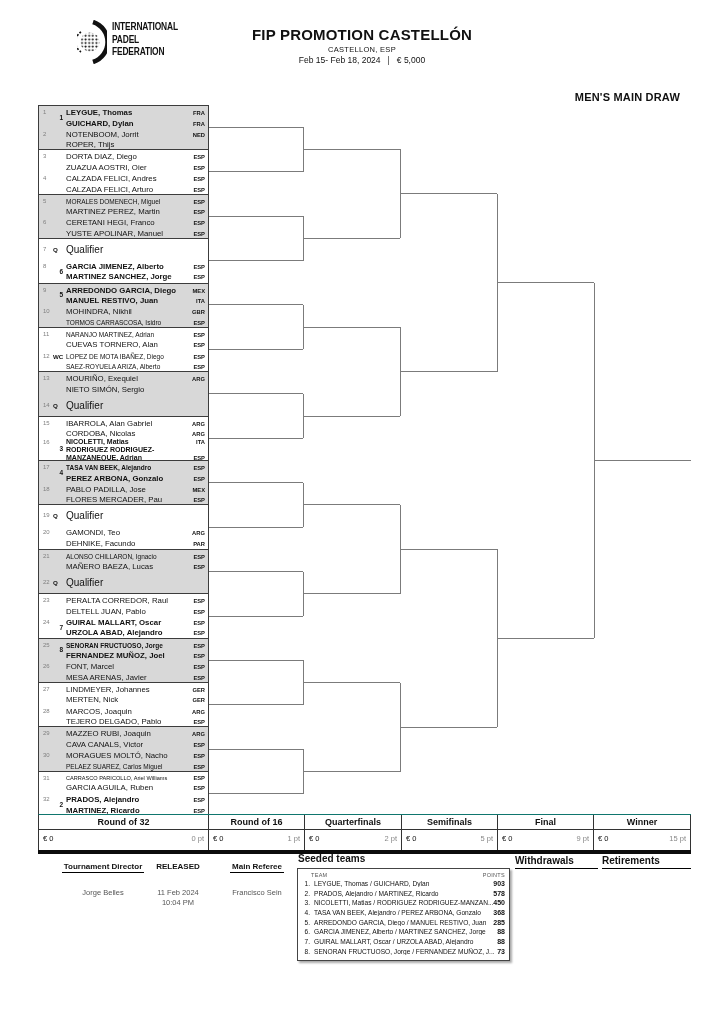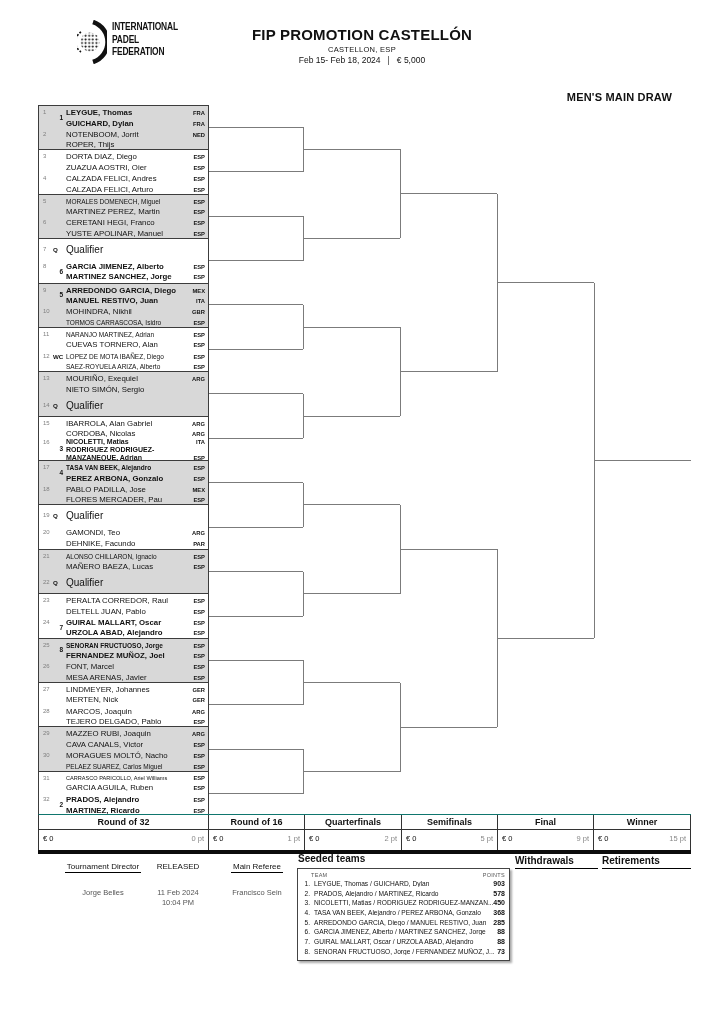--- a/index.html
+++ b/index.html
@@ -7,21 +7,21 @@
         font-family:"Liberation Sans", sans-serif;color:#111;}
 
   
   .logo{position:absolute;left:77px;top:20px;display:flex;gap:5px;}
   .logo-text{font-weight:700;font-size:10.5px;line-height:12.6px;letter-spacing:-.2px;
              transform:scaleX(.8);transform-origin:left top;white-space:nowrap;}
   .title{position:absolute;left:0;right:0;top:26px;text-align:center;font-size:15px;font-weight:700;letter-spacing:.2px;}
   .subtitle{position:absolute;left:0;right:0;top:45px;text-align:center;font-size:7.5px;letter-spacing:.3px;}
   .dateline{position:absolute;left:0;right:0;top:55px;text-align:center;font-size:8.5px;}
   .dateline .sep{margin:0 7px;color:#333;}
-  .drawlabel{position:absolute;right:52px;top:91px;font-size:11px;font-weight:700;letter-spacing:.2px;}
+  .drawlabel{position:absolute;right:44px;top:91px;font-size:11px;font-weight:700;letter-spacing:.2px;}
 
   
   .bracket{position:absolute;left:38px;top:105px;width:653px;height:711px;}
   .draw-table{position:absolute;left:0;top:0;width:171px;height:711px;border:1px solid #3c3c3c;
               box-sizing:border-box;display:flex;flex-direction:column;background:#fff;}
   .pair{flex:1 1 0;border-bottom:1px solid #3c3c3c;box-sizing:border-box;display:flex;flex-direction:column;min-height:0;}
   .pair:last-child{border-bottom:none;}
   .pair.shaded{background:#d8d8d8;}
   .entry{flex:1 1 0;display:flex;position:relative;padding-top:2px;box-sizing:border-box;min-height:0;}
   .entry.center{align-items:center;padding-top:0;}
@@ -45,21 +45,21 @@
   .prize{position:absolute;left:38px;top:814px;width:653px;border-top:1px solid #0f766e;border-left:1px solid #333;
          display:grid;grid-template-columns:170px 96px 97px 96px 96px 97px;box-sizing:border-box;background:#fff;}
   .pcol{border-right:1px solid #333;box-sizing:border-box;}
   .phead{font-size:9px;font-weight:700;text-align:center;padding:2px 0 2px;border-bottom:1px solid #333;}
   .pval{display:flex;justify-content:space-between;font-size:7.5px;padding:4px 4px 9px 4px;}
   .pval .pts{color:#888;}
   .bar{position:absolute;left:38px;top:850px;width:653px;height:4px;background:#0c0c0c;}
 
   
   .fblock{position:absolute;text-align:center;}
-  .fhead{display:inline-block;font-size:8px;font-weight:400;padding:0 2px 1px;border-bottom:1.5px solid #000;}
+  .fhead{display:inline-block;font-size:8px;font-weight:700;padding:0 2px 1px;border-bottom:1.5px solid #000;}
   .fhead.nolabel-line{border-bottom:none;}
   .fval{font-size:7.5px;color:#555;margin-top:15px;line-height:10px;}
   .stlabel{position:absolute;left:298px;top:853px;font-size:10px;font-weight:700;}
   .steams{position:absolute;left:297px;top:868px;width:213px;border:1px solid #444;background:#fff;
           box-shadow:2px 2px 2px #aaa;box-sizing:border-box;padding-bottom:2px;}
   .st-head{display:flex;justify-content:space-between;font-size:5.5px;color:#555;letter-spacing:.3px;
            padding:3px 4px 2px 13px;}
   .st-row{display:flex;align-items:baseline;padding:0 4px 0 3px;height:9.7px;}
   .st-num{flex:none;width:9px;text-align:right;margin-right:4px;font-size:6.6px;}
   .st-team{flex:1 1 auto;font-size:6.6px;white-space:nowrap;overflow:hidden;}

